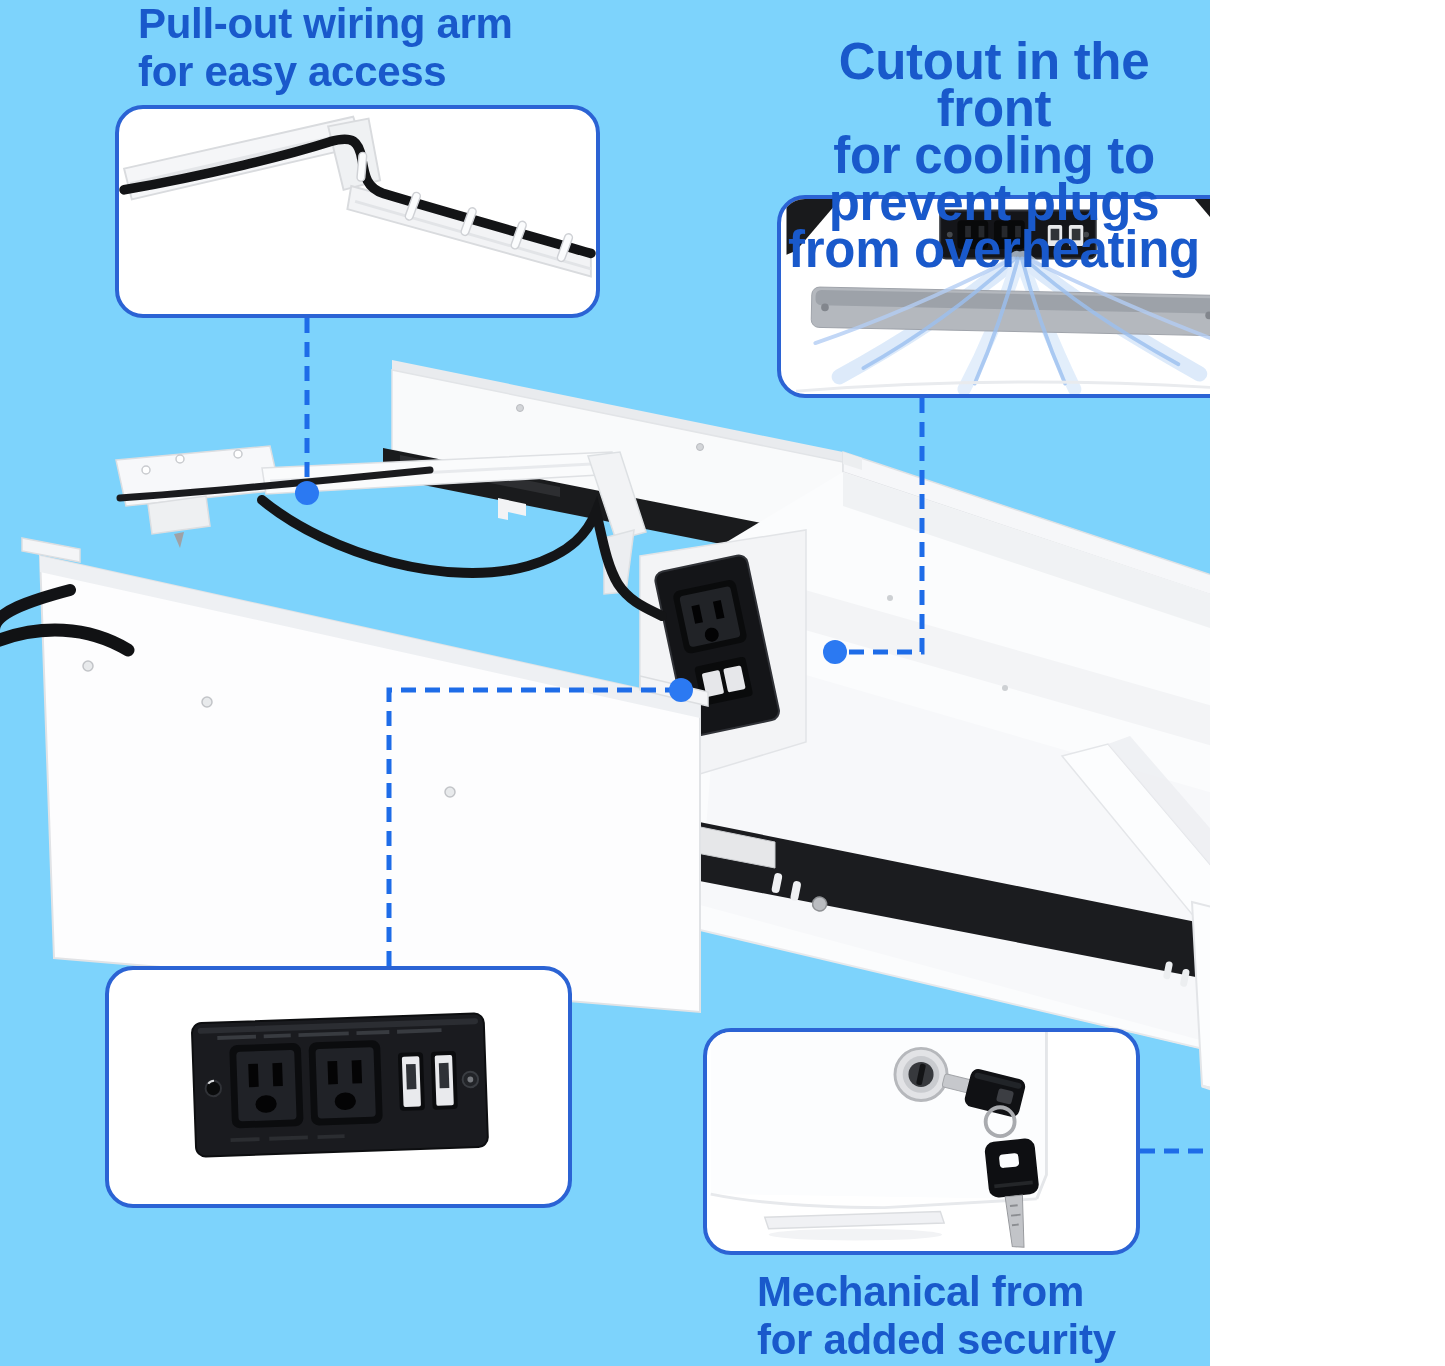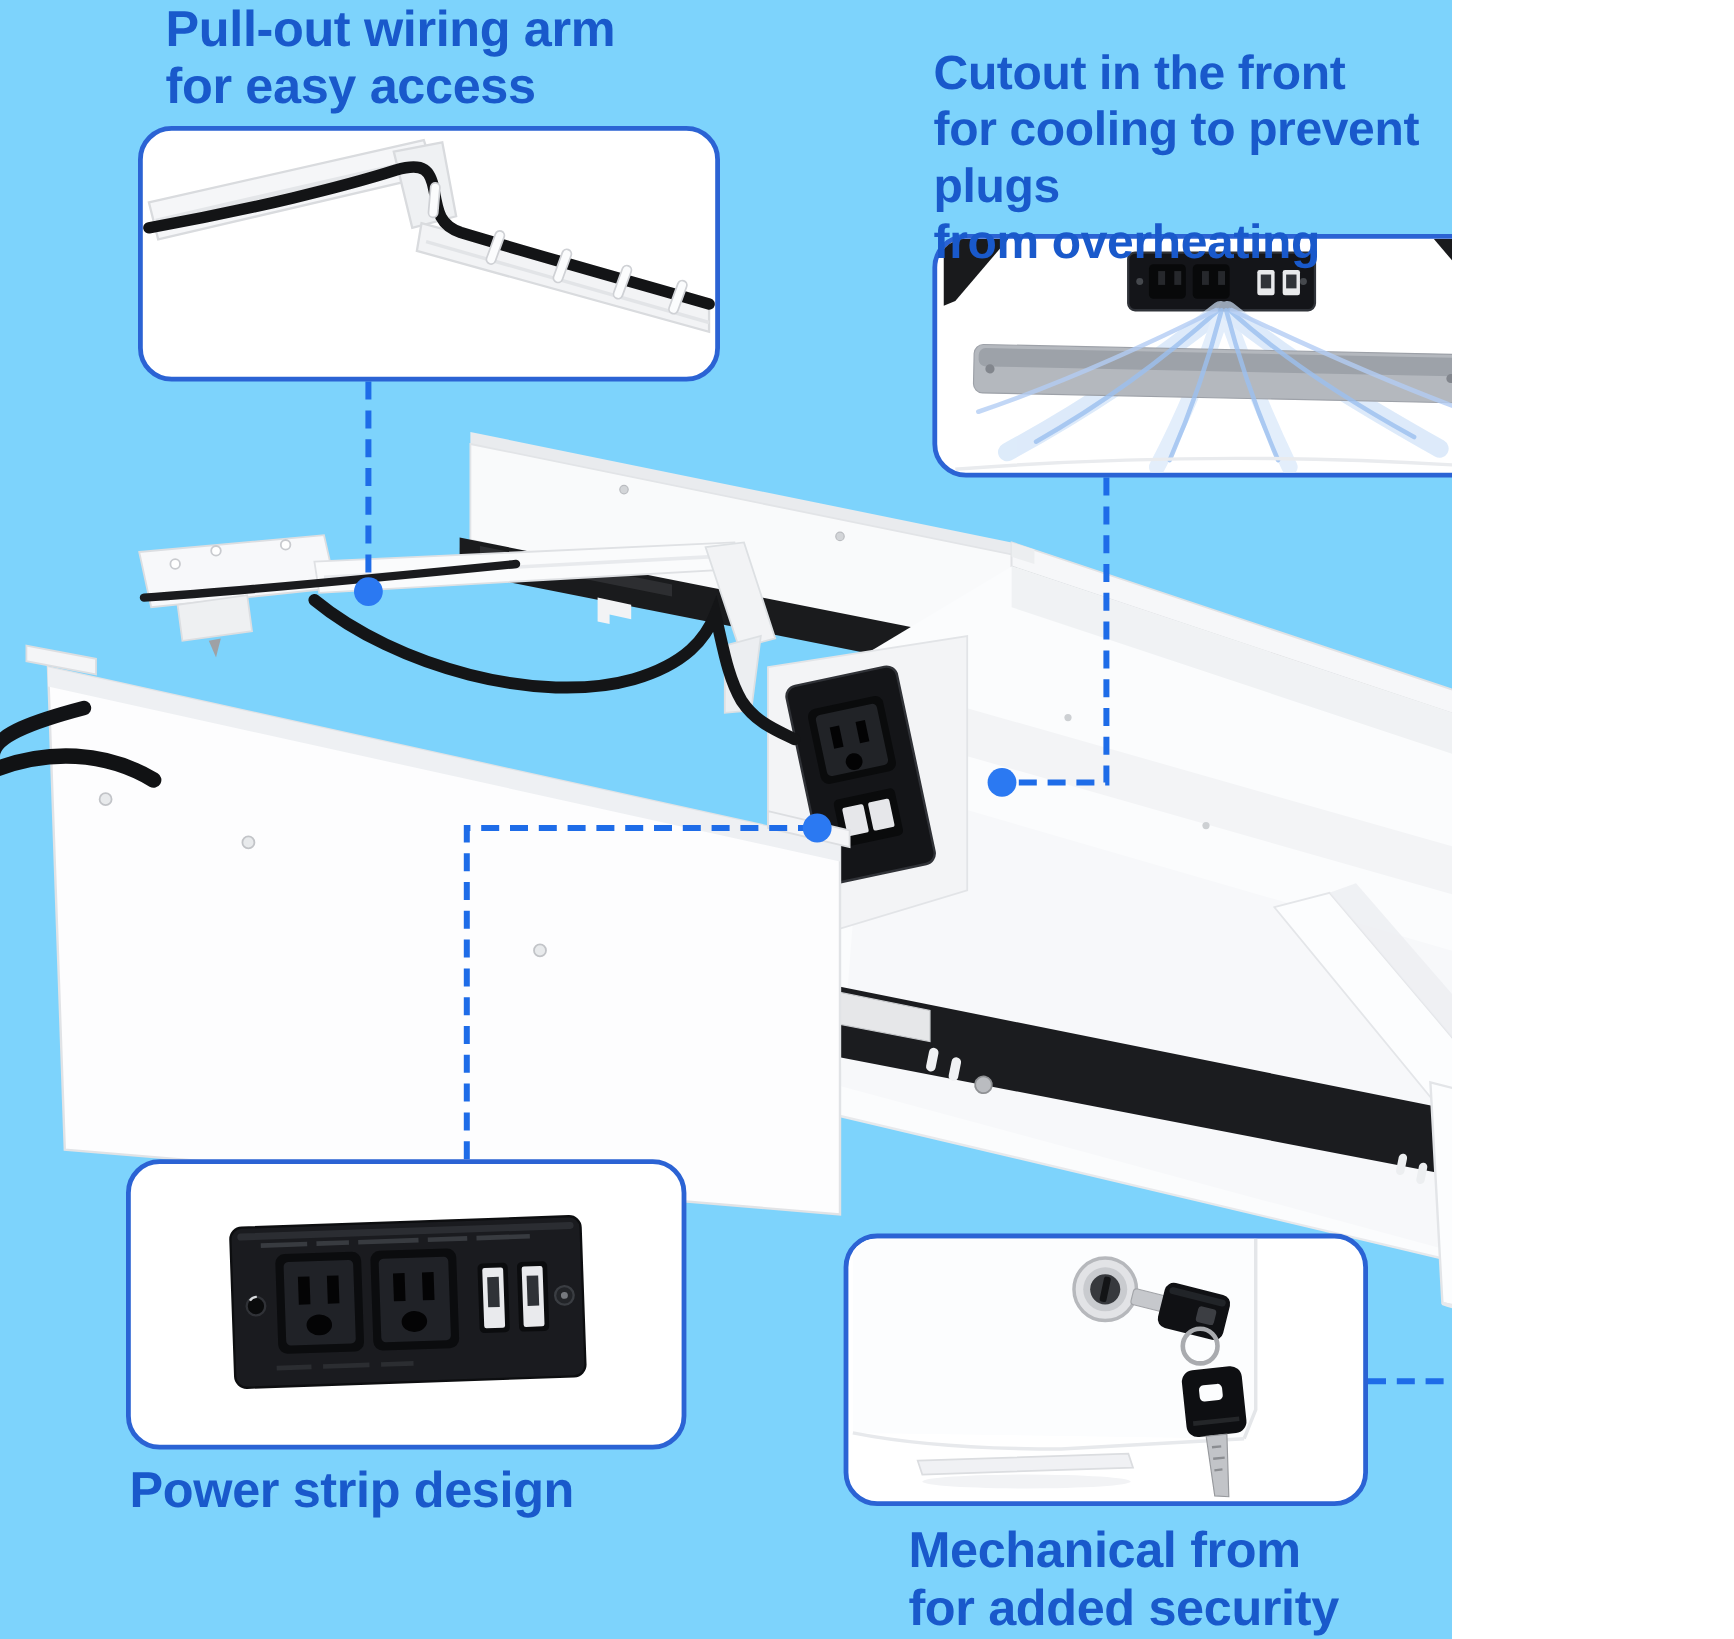--- a/index.html
+++ b/index.html
@@ -12,21 +12,21 @@
   }
   .caption{
     position:absolute;
     font-weight:700;
     color:#1959cb;
     white-space:pre-line;
     letter-spacing:-0.3px;
     z-index:5;
   }
   .caption.big{font-size:42px;line-height:48px;}
-  .caption.mid{font-size:40px;line-height:47px;}
+  .caption.mid{font-size:51px;line-height:47px;text-align:center;}
   .callout{
     position:absolute;
     box-sizing:border-box;
     border:4px solid #2b63d4;
     border-radius:28px;
     background:#ffffff;
     overflow:hidden;
     z-index:4;
   }
   .callout svg{display:block;width:100%;height:100%;}
@@ -168,21 +168,20 @@
     </g>
   </svg>
 
   <div class="caption big" style="left:138px;top:0px;">Pull-out wiring arm
 for easy access</div>
 
   <div class="caption mid" style="left:778px;top:38px;">Cutout in the front
 for cooling to prevent plugs
 from overheating</div>
 
-  <div class="caption big" style="left:108px;top:1218px;">Power strip design</div>
 
   <div class="caption big" style="left:757px;top:1268px;">Mechanical from
 for added security</div>
 
   <div class="callout" style="left:115px;top:105px;width:485px;height:213px;">
     <svg viewBox="0 0 485 213">
       <polygon points="0,62 238,8 248,38 8,94" fill="#f5f6f8" stroke="#d9dbde" stroke-width="2"></polygon>
       <line x1="6" y1="78" x2="242" y2="24" stroke="#e4e6e9" stroke-width="4"></line>
       <polygon points="212,18 254,10 266,74 228,84" fill="#eff1f3" stroke="#d9dbde" stroke-width="2"></polygon>
       <polygon points="236,80 485,148 485,174 232,104" fill="#f2f3f5" stroke="#d9dbde" stroke-width="2"></polygon>

